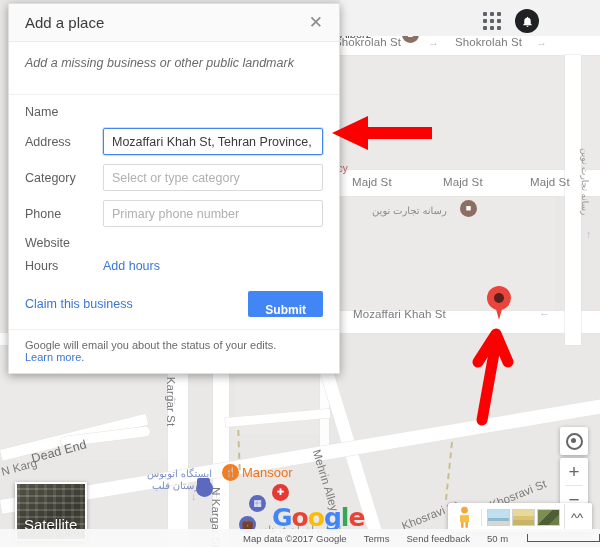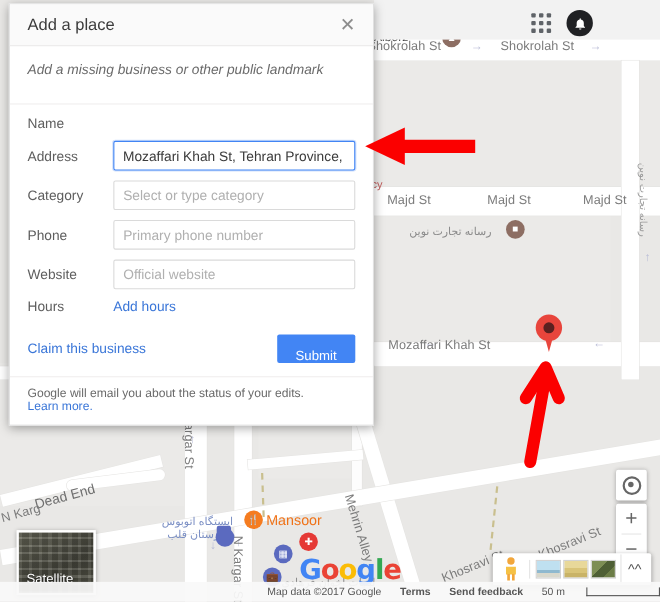--- a/index.html
+++ b/index.html
@@ -72,34 +72,34 @@
   .chev{width:24px;height:27px;display:flex;align-items:center;justify-content:center;
         color:#555;font-size:13px;cursor:pointer;border-left:1px solid #e4e4e4;margin-left:2px;}
 
   
   .sat{position:absolute;left:15px;top:482px;width:68px;height:55px;border:2px solid #fff;
        box-shadow:0 1px 4px rgba(0,0,0,.35);cursor:pointer;overflow:hidden;
        background:
          repeating-linear-gradient(0deg,rgba(255,255,255,.10) 0 2px,rgba(0,0,0,.14) 2px 7px),
          repeating-linear-gradient(90deg,rgba(255,255,255,.07) 0 3px,rgba(0,0,0,.10) 3px 9px),
          linear-gradient(150deg,#6b6b5c,#4a4a40 60%,#5d5d50);}
-  .sat span{position:absolute;left:7px;bottom:6px;color:#fff;font-size:12px;
+  .sat span{position:absolute;left:7px;bottom:6px;color:#fff;font-size:15px;
             text-shadow:0 1px 2px rgba(0,0,0,.9);}
 
   
   .glogo{position:absolute;left:272px;top:503px;font-size:25px;letter-spacing:-1px;
          font-family:"DejaVu Sans",sans-serif;font-weight:700;}
   .glogo i{font-style:normal;}
   .g1{color:#4285f4}.g2{color:#ea4335}.g3{color:#fbbc05}.g4{color:#4285f4}.g5{color:#34a853}.g6{color:#ea4335}
 
   
   .attrib{position:absolute;left:0;right:0;bottom:0;height:18px;background:rgba(249,249,249,.93);
           display:flex;align-items:center;font-size:9.5px;color:#555;padding-left:243px;gap:17px;}
   .attrib span{white-space:nowrap;}
-  .attrib .lnk{cursor:pointer;font-weight:bold;}
+  .attrib .lnk{cursor:pointer;}
   .scalebar{position:relative;width:78px;height:7px;border:1px solid #555;border-top:none;margin-left:2px;}
 
   
   .dialog{position:absolute;left:8px;top:3px;width:330px;background:#fff;
           box-shadow:0 2px 9px rgba(0,0,0,.35);border:1px solid #e0e0e0;}
   .dlg-head{height:37px;display:flex;align-items:center;justify-content:space-between;
             padding:0 13px 0 16px;border-bottom:1px solid #eceaea;background:#fafafa;}
   .dlg-title{font-size:15px;color:#3b3b3b;}
   .dlg-close{font-size:17px;color:#8d8d8d;cursor:pointer;line-height:1;padding:2px 3px;}
   .dlg-sub{font-size:12.5px;color:#6a6a6a;font-style:italic;padding:14px 16px 24px 16px;
@@ -110,21 +110,21 @@
   .finput{flex:1;height:25px;border:1px solid #dadada;border-radius:2px;padding:0 8px;
           font-size:12.5px;color:#3b3b3b;background:#fff;outline:none;
           font-family:"Liberation Sans",sans-serif;}
   .finput::placeholder{color:#b0b0b0;}
   .finput.active{border:1px solid #4285f4;box-shadow:0 0 0 1px rgba(66,133,244,.25);}
   .flink{font-size:12.5px;color:#3a76d8;cursor:pointer;}
   .dlg-actions{display:flex;align-items:center;justify-content:space-between;
                padding:10px 16px 12px 16px;}
   .claim{font-size:12.5px;color:#3a76d8;cursor:pointer;}
   .submit{background:#4285f4;color:#fff;border:none;border-radius:2px;height:26px;padding:12px 17px;
-          font-size:12px;font-weight:normal;cursor:pointer;font-family:"Liberation Sans",sans-serif;}
+          font-size:12px;font-weight:bold;cursor:pointer;font-family:"Liberation Sans",sans-serif;}
   .dlg-foot{border-top:1px solid #f0eeee;padding:9px 32px 10px 16px;font-size:11px;color:#6a6a6a;}
   .dlg-foot .lm{color:#3a76d8;cursor:pointer;}
 
   
   .ann{position:absolute;pointer-events:none;}
 </style>
 </head>
 <body>
 
 <div id="app">
@@ -287,21 +287,20 @@
       <div class="frow">
         <div class="flabel">Category</div>
         <input class="finput" placeholder="Select or type category" style="">
       </div>
       <div class="frow">
         <div class="flabel">Phone</div>
         <input class="finput" placeholder="Primary phone number" style="">
       </div>
       <div class="frow">
         <div class="flabel">Website</div>
-        <input class="finput" placeholder="Official website" style="">
       </div>
       <div class="frow" style="margin-bottom:4px;">
         <div class="flabel">Hours</div>
         <div class="flink">Add hours</div>
       </div>
     </div>
 
     <div class="dlg-actions">
       <div class="claim">Claim this business</div>
       <button class="submit">Submit</button>

